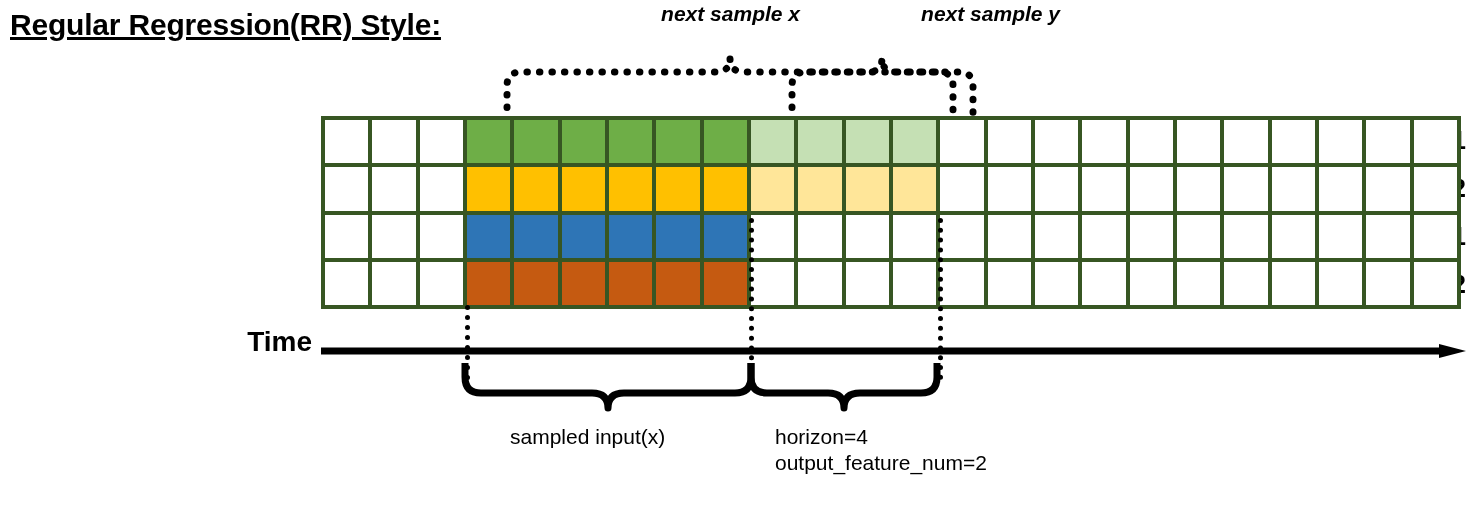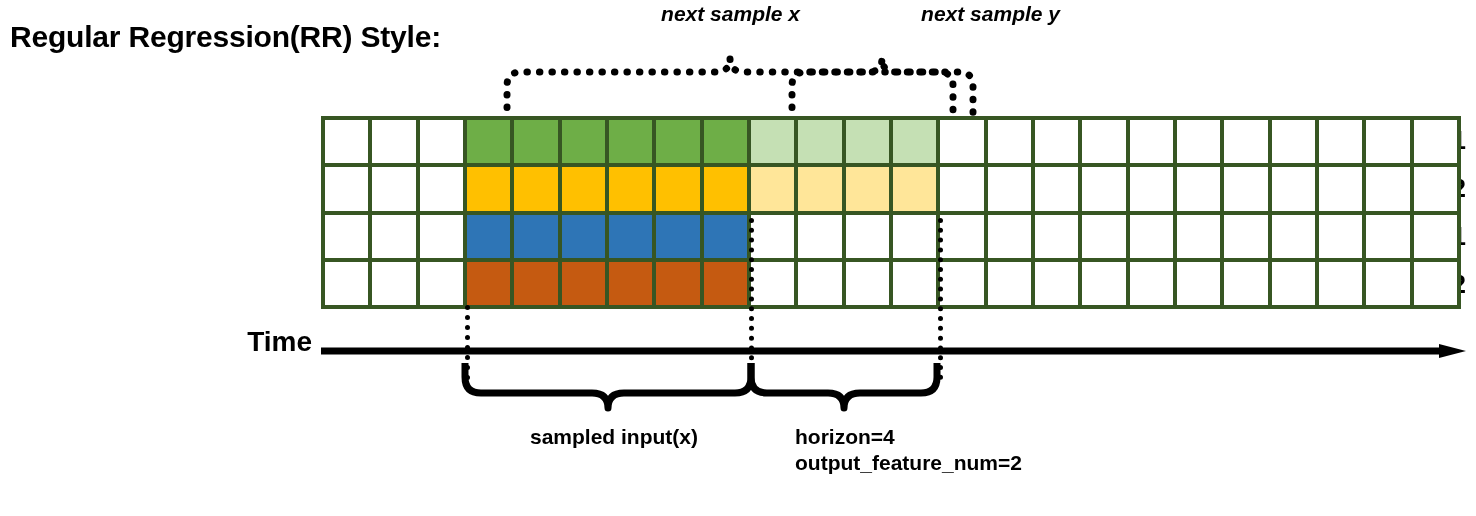--- a/index.html
+++ b/index.html
@@ -1,21 +1,21 @@
 <!DOCTYPE html>
 <html><head>
 <meta charset="utf-8">
 <style>
   html,body{margin:0;padding:0;background:#ffffff;}
   body{width:1476px;height:516px;position:relative;overflow:hidden;
        font-family:"Liberation Sans","DejaVu Sans",sans-serif;color:#000;}
 
   
-  #title{position:absolute;left:10px;top:20px;font-size:30px;font-weight:700;
-         letter-spacing:-0.2px;white-space:nowrap;}
+  #title{position:absolute;left:10px;top:8px;font-size:30px;font-weight:700;
+         letter-spacing:-0.2px;white-space:nowrap;text-decoration:underline;}
 
   
   .row-label{position:absolute;right:0;width:310px;text-align:right;
              font-size:25px;font-weight:700;white-space:nowrap;
              height:48px;line-height:48px;padding-right:10px;box-sizing:border-box;}
 
   
   #grid{position:absolute;left:321px;top:116px;width:1140px;height:193px;
         background:#375623;display:grid;
         grid-template-rows:repeat(4,1fr);
@@ -37,22 +37,22 @@
   
   .vguide{position:absolute;width:0;border-left:5px dotted #000;}
 
   
   .top-brace{position:absolute;}
   .brace-label{position:absolute;font-size:21px;font-style:italic;font-weight:600;
                white-space:nowrap;text-align:right;}
 
   
   .bot-brace{position:absolute;}
-  .caption{position:absolute;font-size:21px;font-weight:700;line-height:26px;
-           white-space:nowrap;margin-left:20px;}
+  .caption{position:absolute;font-size:21px;font-weight:400;line-height:26px;
+           white-space:nowrap;}
 </style>
 </head>
 <body>
 
 <div id="title">Regular Regression(RR) Style:</div>
 
 <div class="brace-label" style="left:520px;top:2px;width:280px;">next sample x</div>
 <div class="brace-label" style="left:780px;top:2px;width:280px;">next sample y</div>
 
 <svg class="top-brace" style="left:500px;top:28px;" width="460" height="92" viewBox="0 0 460 92">

